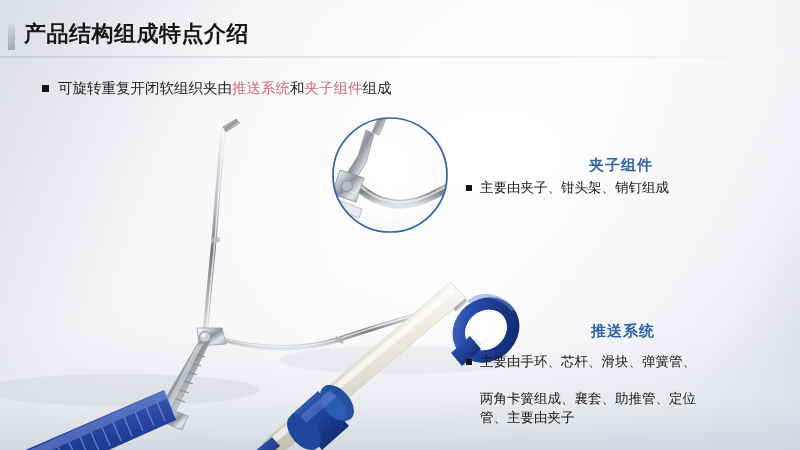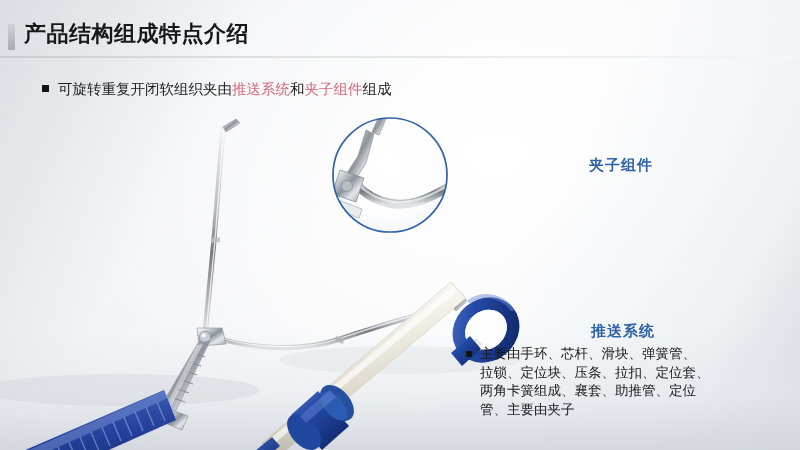--- a/index.html
+++ b/index.html
@@ -47,21 +47,21 @@
   .sq{
     display:inline-block;width:7px;height:7px;background:#131313;
     flex:0 0 auto;margin-top:6px;margin-right:9px;
   }
   .sq-sm{width:6px;height:6px;margin-top:6px;margin-right:8px;}
 
   #lead-bullet{
     position:absolute;left:42px;top:79px;width:470px;
     font-size:14.5px;color:#1b1b1d;line-height:20px;white-space:nowrap;
   }
-  #lead-bullet .txt{font-family:Liberation Serif, serif;}
+  #lead-bullet .txt{font-family:Liberation Mono, monospace;}
   .hl{color:#d2697b;}
 
   
   .callout-head{
     font-family:"Liberation Serif","DejaVu Serif",serif;
     font-weight:bold;color:#2f63a8;font-size:15px;letter-spacing:1px;
     text-align:center;
   }
   .callout-body{
     font-size:13.5px;color:#17171a;line-height:18.5px;
@@ -249,28 +249,32 @@
     </svg>
   </div>
 
   <div id="lead-bullet" class="bullet-row">
     <span class="sq"></span>
     <span class="txt"><span>可旋转重复开闭软组织夹由</span><span class="hl">推送系统</span><span>和</span><span class="hl">夹子组件</span><span>组成</span></span>
   </div>
 
   <div id="clip-callout">
     <div class="callout-head">夹子组件</div>
+    <div class="bullet-row" style="margin-top:4px;">
+      <span class="sq sq-sm"></span>
+      <span class="callout-body">主要由夹子、钳头架、销钉组成</span>
+    </div>
   </div>
 
   <div id="push-callout">
     <div class="callout-head">推送系统</div>
-    <div class="bullet-row" style="margin-top:4px;">
+    <div class="bullet-row" style="margin-top:12px;">
       <span class="sq sq-sm"></span>
       <span class="callout-body">
         <span>主要由手环、芯杆、滑块、弹簧管、</span><br>
-        <span>拉锁、定位块、压条、拉扣、定位套、</span><br>
+        <br>
         <span>两角卡簧组成、襄套、助推管、定位</span><br>
         <span>管、主要由夹子</span>
       </span>
     </div>
   </div>
 
 </div>
 
 </body></html>

